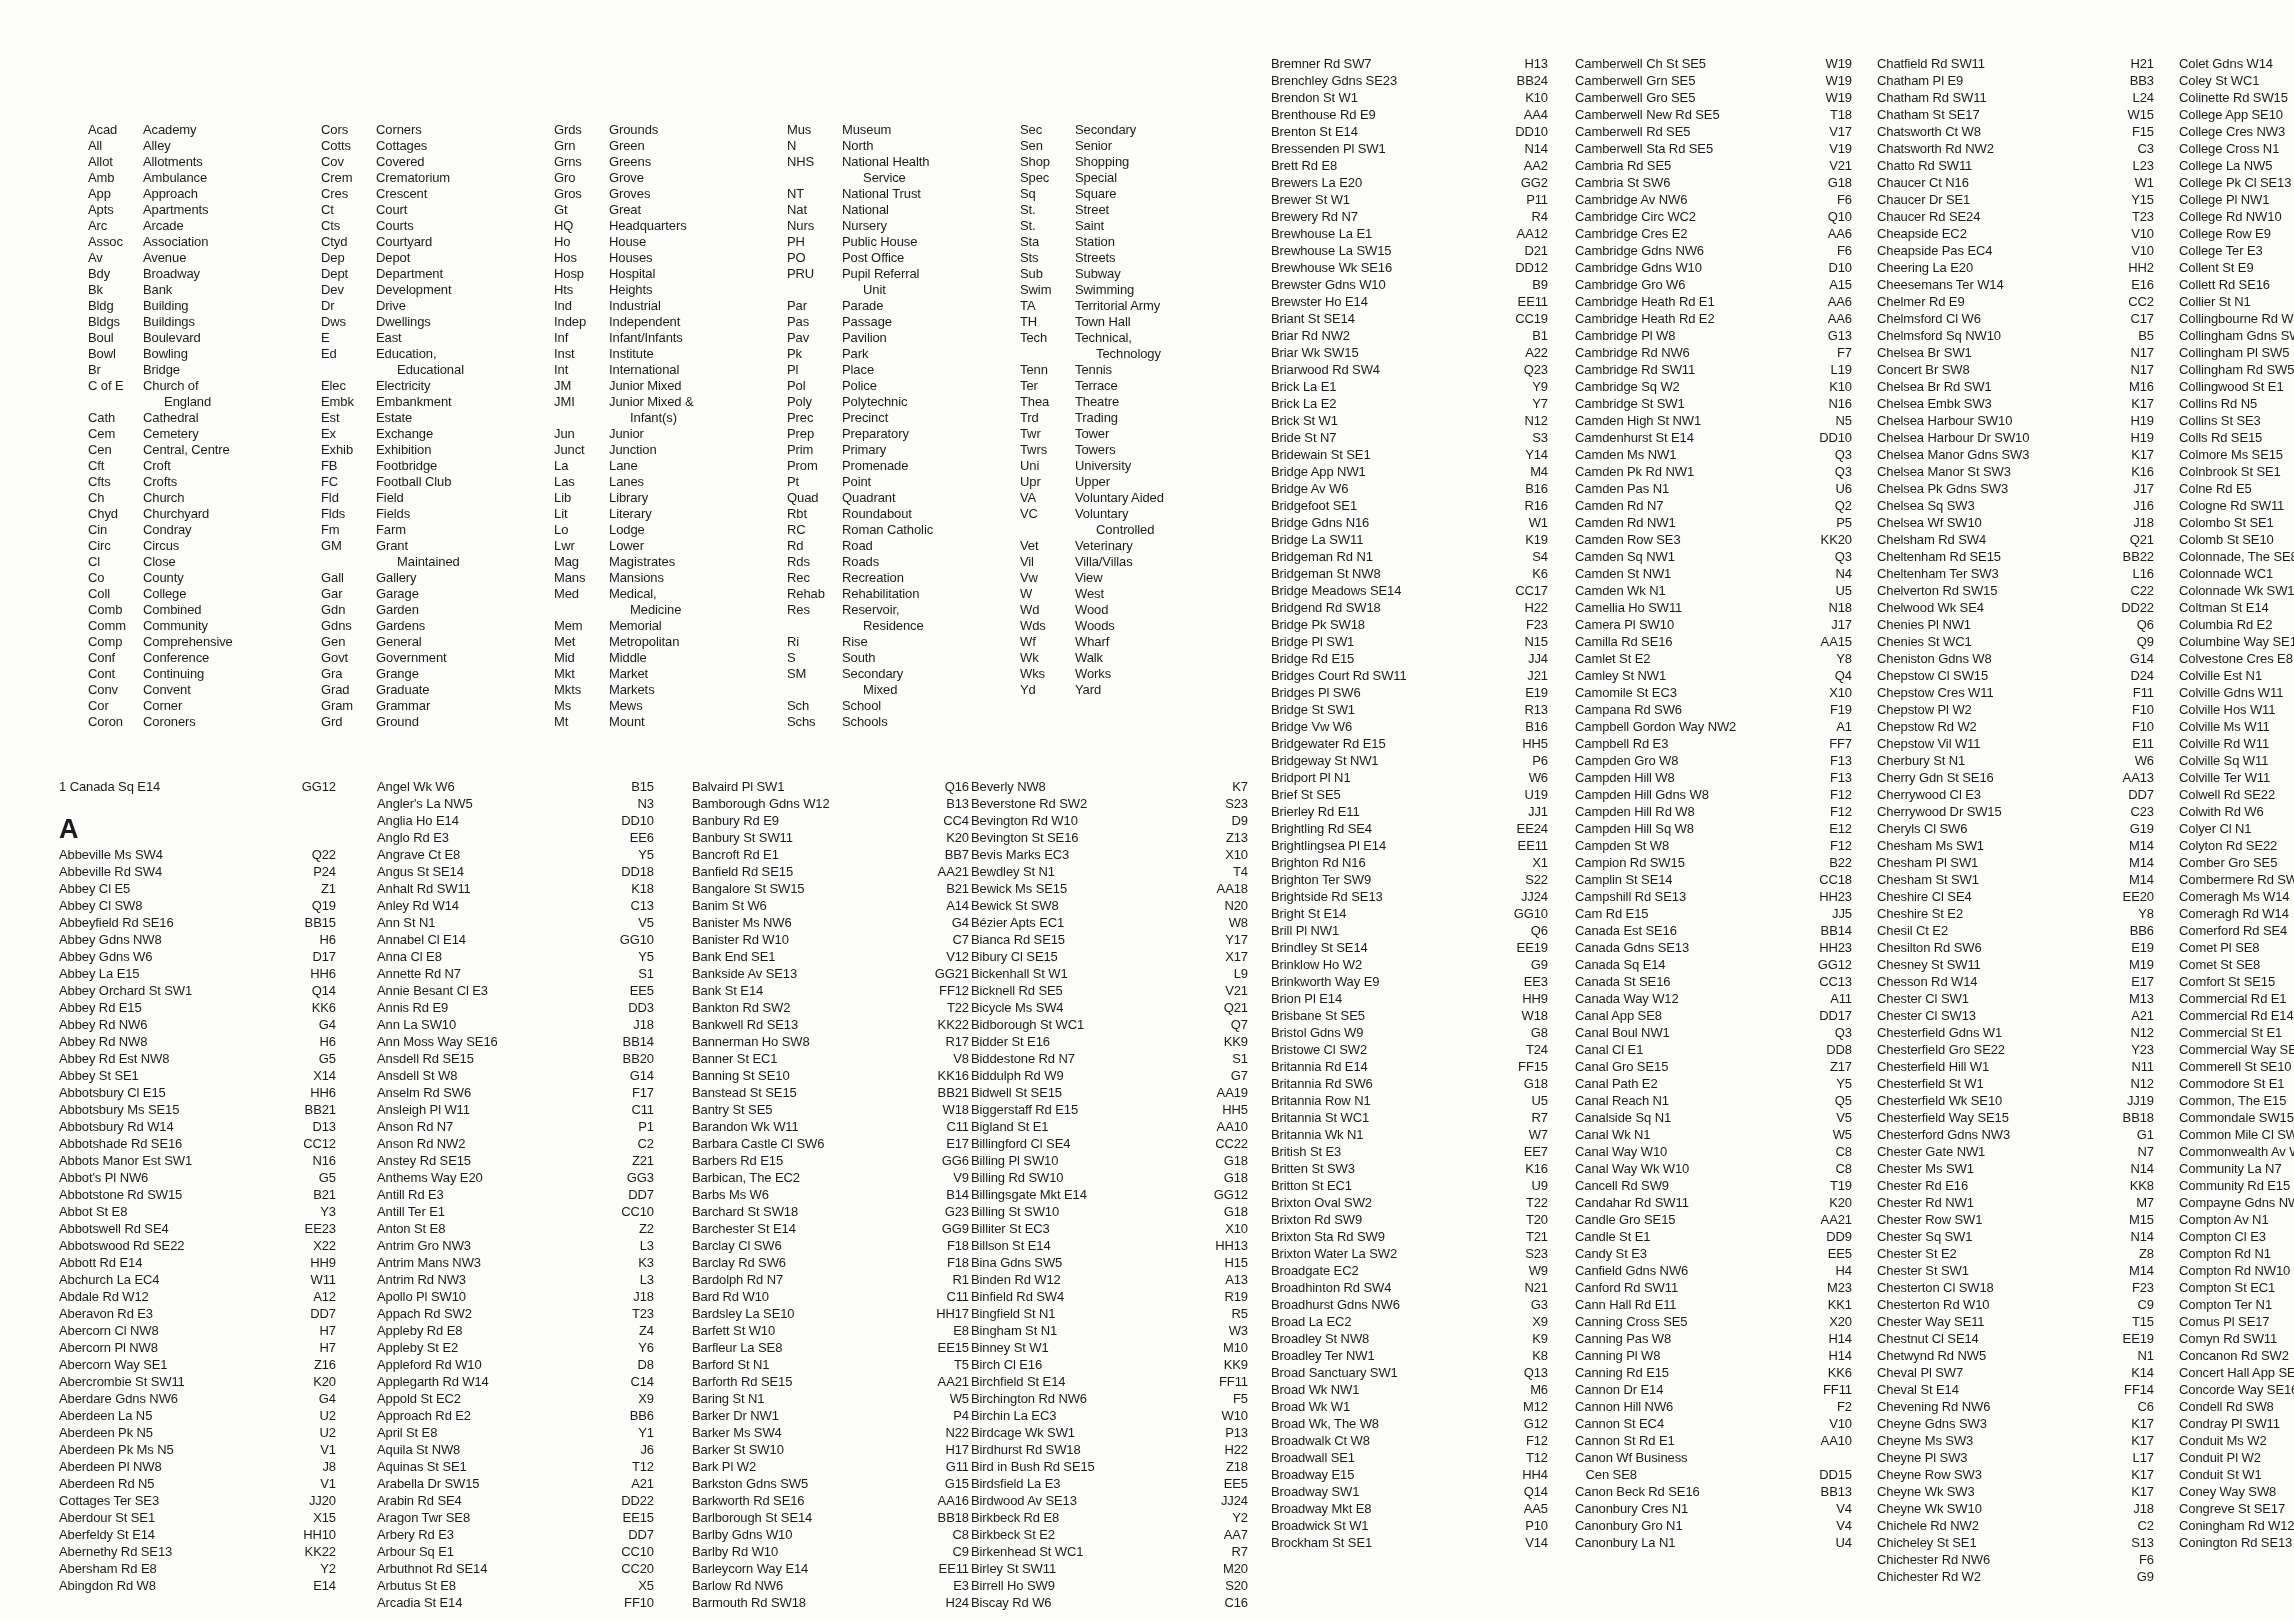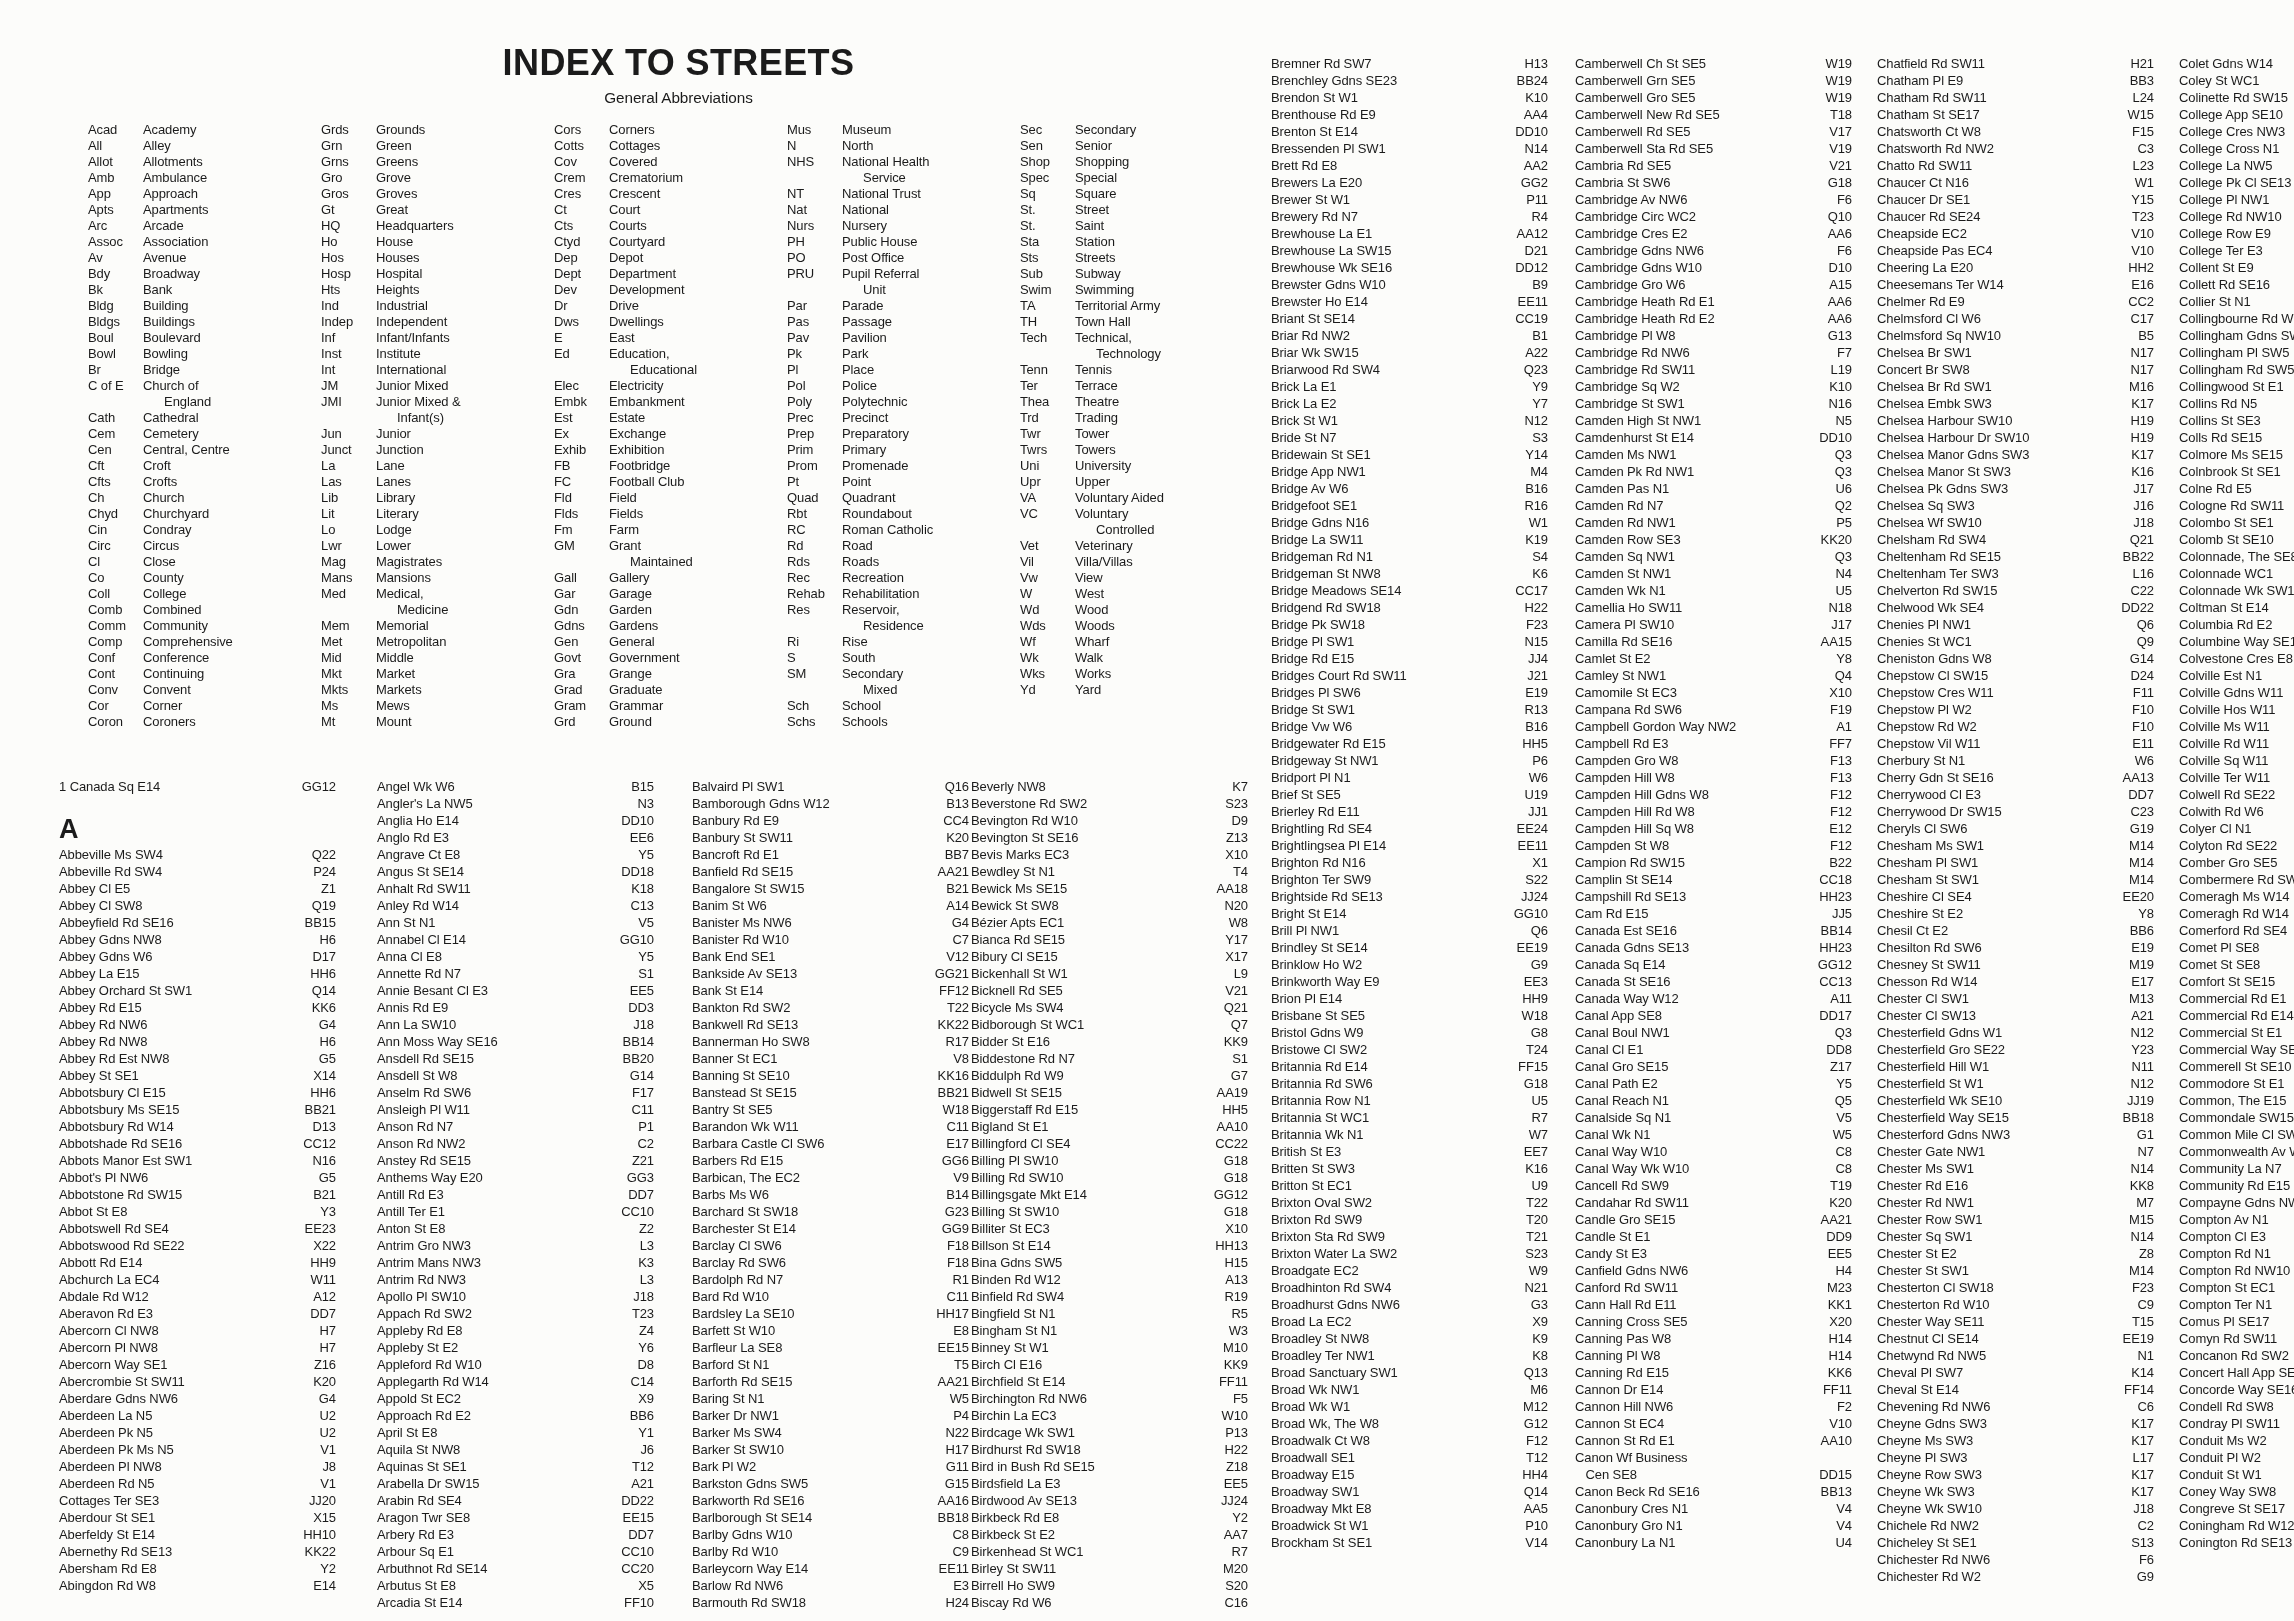--- a/index.html
+++ b/index.html
@@ -16,24 +16,20 @@
   .index-col{position:absolute;width:277px;}
   .entry{display:flex;justify-content:space-between;font-size:13px;line-height:17px;white-space:nowrap;}
   .sref{margin-left:7.6px;}
   .spacer{height:17px;}
   .section-header{font-size:27px;font-weight:bold;line-height:34px;height:34px;}
 </style>
 </head>
 <body>
 
 <div class="page">
-  <header class="title-block">
-    <h1>INDEX TO STREETS</h1>
-    <div class="subtitle">General Abbreviations</div>
-  </header>
 
   <div class="abbr-block">
       <div class="abbr-group">
         <div class="abbr-row">
           <span class="abbr-key">Acad</span>
           <span class="abbr-val">Academy</span>
         </div>
         <div class="abbr-row">
           <span class="abbr-key">All</span>
           <span class="abbr-val">Alley</span>
@@ -175,20 +171,168 @@
           <span class="abbr-key">Cor</span>
           <span class="abbr-val">Corner</span>
         </div>
         <div class="abbr-row">
           <span class="abbr-key">Coron</span>
           <span class="abbr-val">Coroners</span>
         </div>
       </div>
       <div class="abbr-group">
         <div class="abbr-row">
+          <span class="abbr-key">Cors</span>
+          <span class="abbr-val">Corners</span>
+        </div>
+        <div class="abbr-row">
+          <span class="abbr-key">Cotts</span>
+          <span class="abbr-val">Cottages</span>
+        </div>
+        <div class="abbr-row">
+          <span class="abbr-key">Cov</span>
+          <span class="abbr-val">Covered</span>
+        </div>
+        <div class="abbr-row">
+          <span class="abbr-key">Crem</span>
+          <span class="abbr-val">Crematorium</span>
+        </div>
+        <div class="abbr-row">
+          <span class="abbr-key">Cres</span>
+          <span class="abbr-val">Crescent</span>
+        </div>
+        <div class="abbr-row">
+          <span class="abbr-key">Ct</span>
+          <span class="abbr-val">Court</span>
+        </div>
+        <div class="abbr-row">
+          <span class="abbr-key">Cts</span>
+          <span class="abbr-val">Courts</span>
+        </div>
+        <div class="abbr-row">
+          <span class="abbr-key">Ctyd</span>
+          <span class="abbr-val">Courtyard</span>
+        </div>
+        <div class="abbr-row">
+          <span class="abbr-key">Dep</span>
+          <span class="abbr-val">Depot</span>
+        </div>
+        <div class="abbr-row">
+          <span class="abbr-key">Dept</span>
+          <span class="abbr-val">Department</span>
+        </div>
+        <div class="abbr-row">
+          <span class="abbr-key">Dev</span>
+          <span class="abbr-val">Development</span>
+        </div>
+        <div class="abbr-row">
+          <span class="abbr-key">Dr</span>
+          <span class="abbr-val">Drive</span>
+        </div>
+        <div class="abbr-row">
+          <span class="abbr-key">Dws</span>
+          <span class="abbr-val">Dwellings</span>
+        </div>
+        <div class="abbr-row">
+          <span class="abbr-key">E</span>
+          <span class="abbr-val">East</span>
+        </div>
+        <div class="abbr-row">
+          <span class="abbr-key">Ed</span>
+          <span class="abbr-val">Education,
+      Educational</span>
+        </div>
+        <div class="abbr-row">
+          <span class="abbr-key">Elec</span>
+          <span class="abbr-val">Electricity</span>
+        </div>
+        <div class="abbr-row">
+          <span class="abbr-key">Embk</span>
+          <span class="abbr-val">Embankment</span>
+        </div>
+        <div class="abbr-row">
+          <span class="abbr-key">Est</span>
+          <span class="abbr-val">Estate</span>
+        </div>
+        <div class="abbr-row">
+          <span class="abbr-key">Ex</span>
+          <span class="abbr-val">Exchange</span>
+        </div>
+        <div class="abbr-row">
+          <span class="abbr-key">Exhib</span>
+          <span class="abbr-val">Exhibition</span>
+        </div>
+        <div class="abbr-row">
+          <span class="abbr-key">FB</span>
+          <span class="abbr-val">Footbridge</span>
+        </div>
+        <div class="abbr-row">
+          <span class="abbr-key">FC</span>
+          <span class="abbr-val">Football Club</span>
+        </div>
+        <div class="abbr-row">
+          <span class="abbr-key">Fld</span>
+          <span class="abbr-val">Field</span>
+        </div>
+        <div class="abbr-row">
+          <span class="abbr-key">Flds</span>
+          <span class="abbr-val">Fields</span>
+        </div>
+        <div class="abbr-row">
+          <span class="abbr-key">Fm</span>
+          <span class="abbr-val">Farm</span>
+        </div>
+        <div class="abbr-row">
+          <span class="abbr-key">GM</span>
+          <span class="abbr-val">Grant
+      Maintained</span>
+        </div>
+        <div class="abbr-row">
+          <span class="abbr-key">Gall</span>
+          <span class="abbr-val">Gallery</span>
+        </div>
+        <div class="abbr-row">
+          <span class="abbr-key">Gar</span>
+          <span class="abbr-val">Garage</span>
+        </div>
+        <div class="abbr-row">
+          <span class="abbr-key">Gdn</span>
+          <span class="abbr-val">Garden</span>
+        </div>
+        <div class="abbr-row">
+          <span class="abbr-key">Gdns</span>
+          <span class="abbr-val">Gardens</span>
+        </div>
+        <div class="abbr-row">
+          <span class="abbr-key">Gen</span>
+          <span class="abbr-val">General</span>
+        </div>
+        <div class="abbr-row">
+          <span class="abbr-key">Govt</span>
+          <span class="abbr-val">Government</span>
+        </div>
+        <div class="abbr-row">
+          <span class="abbr-key">Gra</span>
+          <span class="abbr-val">Grange</span>
+        </div>
+        <div class="abbr-row">
+          <span class="abbr-key">Grad</span>
+          <span class="abbr-val">Graduate</span>
+        </div>
+        <div class="abbr-row">
+          <span class="abbr-key">Gram</span>
+          <span class="abbr-val">Grammar</span>
+        </div>
+        <div class="abbr-row">
+          <span class="abbr-key">Grd</span>
+          <span class="abbr-val">Ground</span>
+        </div>
+      </div>
+      <div class="abbr-group">
+        <div class="abbr-row">
           <span class="abbr-key">Grds</span>
           <span class="abbr-val">Grounds</span>
         </div>
         <div class="abbr-row">
           <span class="abbr-key">Grn</span>
           <span class="abbr-val">Green</span>
         </div>
         <div class="abbr-row">
           <span class="abbr-key">Grns</span>
           <span class="abbr-val">Greens</span>
@@ -319,168 +463,20 @@
           <span class="abbr-key">Mkts</span>
           <span class="abbr-val">Markets</span>
         </div>
         <div class="abbr-row">
           <span class="abbr-key">Ms</span>
           <span class="abbr-val">Mews</span>
         </div>
         <div class="abbr-row">
           <span class="abbr-key">Mt</span>
           <span class="abbr-val">Mount</span>
-        </div>
-      </div>
-      <div class="abbr-group">
-        <div class="abbr-row">
-          <span class="abbr-key">Cors</span>
-          <span class="abbr-val">Corners</span>
-        </div>
-        <div class="abbr-row">
-          <span class="abbr-key">Cotts</span>
-          <span class="abbr-val">Cottages</span>
-        </div>
-        <div class="abbr-row">
-          <span class="abbr-key">Cov</span>
-          <span class="abbr-val">Covered</span>
-        </div>
-        <div class="abbr-row">
-          <span class="abbr-key">Crem</span>
-          <span class="abbr-val">Crematorium</span>
-        </div>
-        <div class="abbr-row">
-          <span class="abbr-key">Cres</span>
-          <span class="abbr-val">Crescent</span>
-        </div>
-        <div class="abbr-row">
-          <span class="abbr-key">Ct</span>
-          <span class="abbr-val">Court</span>
-        </div>
-        <div class="abbr-row">
-          <span class="abbr-key">Cts</span>
-          <span class="abbr-val">Courts</span>
-        </div>
-        <div class="abbr-row">
-          <span class="abbr-key">Ctyd</span>
-          <span class="abbr-val">Courtyard</span>
-        </div>
-        <div class="abbr-row">
-          <span class="abbr-key">Dep</span>
-          <span class="abbr-val">Depot</span>
-        </div>
-        <div class="abbr-row">
-          <span class="abbr-key">Dept</span>
-          <span class="abbr-val">Department</span>
-        </div>
-        <div class="abbr-row">
-          <span class="abbr-key">Dev</span>
-          <span class="abbr-val">Development</span>
-        </div>
-        <div class="abbr-row">
-          <span class="abbr-key">Dr</span>
-          <span class="abbr-val">Drive</span>
-        </div>
-        <div class="abbr-row">
-          <span class="abbr-key">Dws</span>
-          <span class="abbr-val">Dwellings</span>
-        </div>
-        <div class="abbr-row">
-          <span class="abbr-key">E</span>
-          <span class="abbr-val">East</span>
-        </div>
-        <div class="abbr-row">
-          <span class="abbr-key">Ed</span>
-          <span class="abbr-val">Education,
-      Educational</span>
-        </div>
-        <div class="abbr-row">
-          <span class="abbr-key">Elec</span>
-          <span class="abbr-val">Electricity</span>
-        </div>
-        <div class="abbr-row">
-          <span class="abbr-key">Embk</span>
-          <span class="abbr-val">Embankment</span>
-        </div>
-        <div class="abbr-row">
-          <span class="abbr-key">Est</span>
-          <span class="abbr-val">Estate</span>
-        </div>
-        <div class="abbr-row">
-          <span class="abbr-key">Ex</span>
-          <span class="abbr-val">Exchange</span>
-        </div>
-        <div class="abbr-row">
-          <span class="abbr-key">Exhib</span>
-          <span class="abbr-val">Exhibition</span>
-        </div>
-        <div class="abbr-row">
-          <span class="abbr-key">FB</span>
-          <span class="abbr-val">Footbridge</span>
-        </div>
-        <div class="abbr-row">
-          <span class="abbr-key">FC</span>
-          <span class="abbr-val">Football Club</span>
-        </div>
-        <div class="abbr-row">
-          <span class="abbr-key">Fld</span>
-          <span class="abbr-val">Field</span>
-        </div>
-        <div class="abbr-row">
-          <span class="abbr-key">Flds</span>
-          <span class="abbr-val">Fields</span>
-        </div>
-        <div class="abbr-row">
-          <span class="abbr-key">Fm</span>
-          <span class="abbr-val">Farm</span>
-        </div>
-        <div class="abbr-row">
-          <span class="abbr-key">GM</span>
-          <span class="abbr-val">Grant
-      Maintained</span>
-        </div>
-        <div class="abbr-row">
-          <span class="abbr-key">Gall</span>
-          <span class="abbr-val">Gallery</span>
-        </div>
-        <div class="abbr-row">
-          <span class="abbr-key">Gar</span>
-          <span class="abbr-val">Garage</span>
-        </div>
-        <div class="abbr-row">
-          <span class="abbr-key">Gdn</span>
-          <span class="abbr-val">Garden</span>
-        </div>
-        <div class="abbr-row">
-          <span class="abbr-key">Gdns</span>
-          <span class="abbr-val">Gardens</span>
-        </div>
-        <div class="abbr-row">
-          <span class="abbr-key">Gen</span>
-          <span class="abbr-val">General</span>
-        </div>
-        <div class="abbr-row">
-          <span class="abbr-key">Govt</span>
-          <span class="abbr-val">Government</span>
-        </div>
-        <div class="abbr-row">
-          <span class="abbr-key">Gra</span>
-          <span class="abbr-val">Grange</span>
-        </div>
-        <div class="abbr-row">
-          <span class="abbr-key">Grad</span>
-          <span class="abbr-val">Graduate</span>
-        </div>
-        <div class="abbr-row">
-          <span class="abbr-key">Gram</span>
-          <span class="abbr-val">Grammar</span>
-        </div>
-        <div class="abbr-row">
-          <span class="abbr-key">Grd</span>
-          <span class="abbr-val">Ground</span>
         </div>
       </div>
       <div class="abbr-group">
         <div class="abbr-row">
           <span class="abbr-key">Mus</span>
           <span class="abbr-val">Museum</span>
         </div>
         <div class="abbr-row">
           <span class="abbr-key">N</span>
           <span class="abbr-val">North</span>

